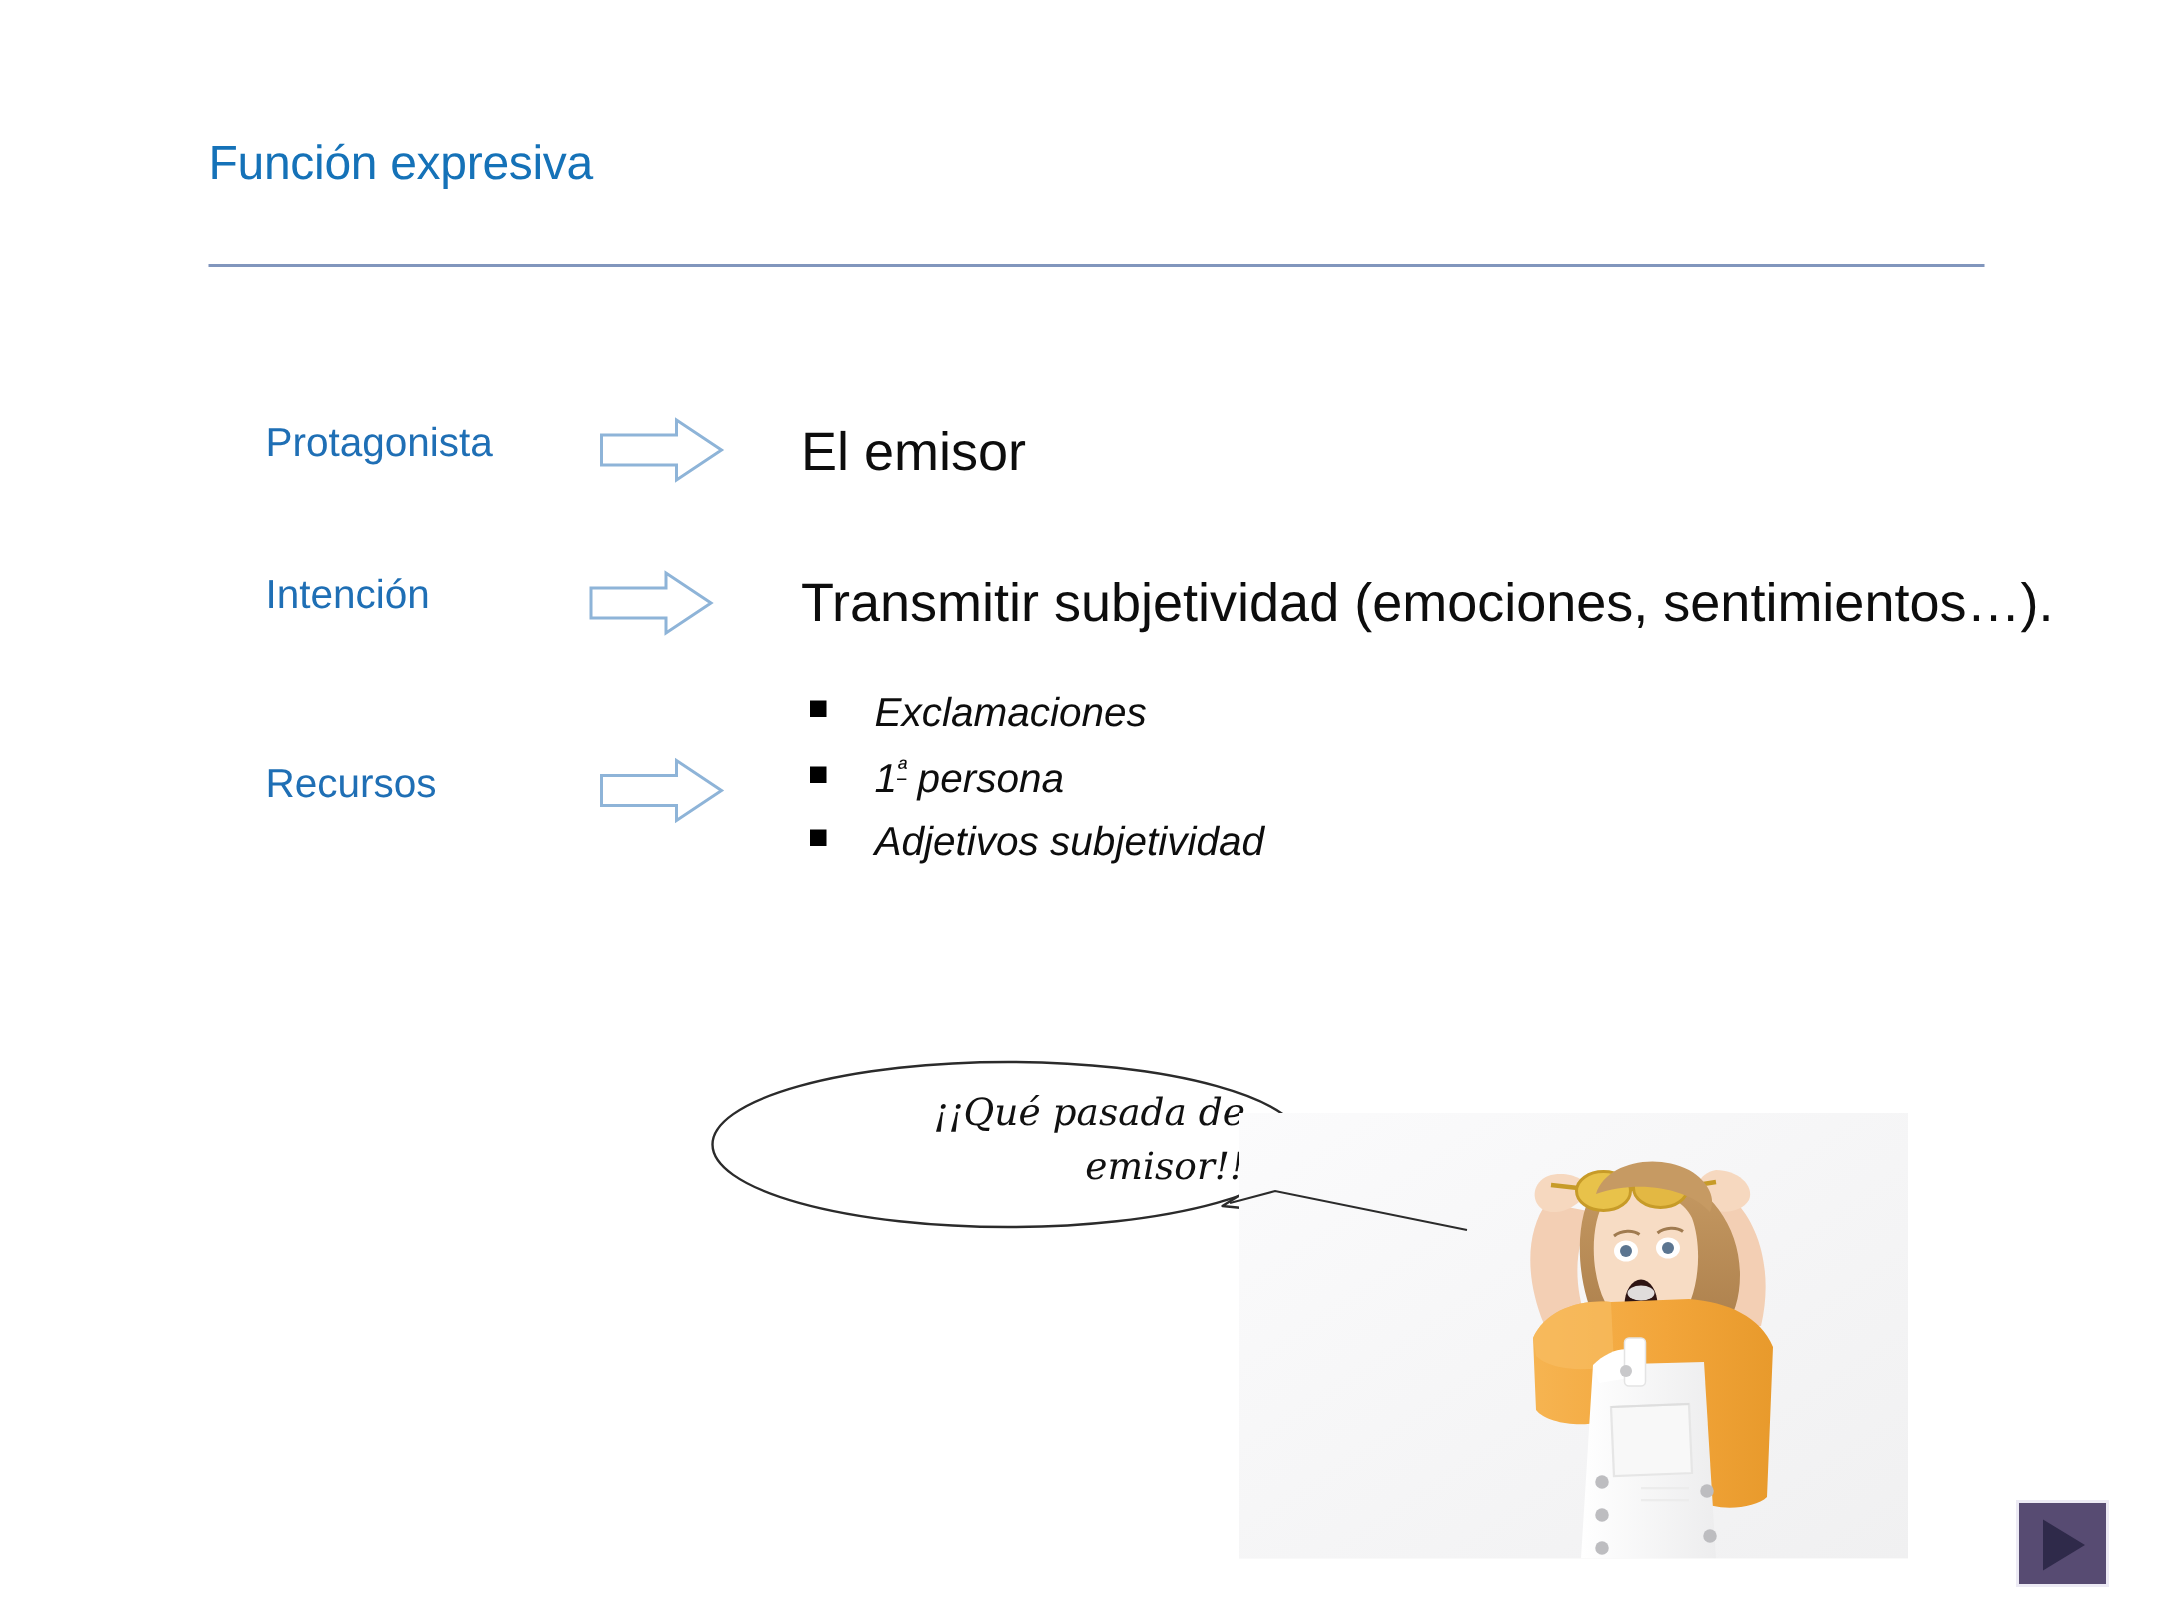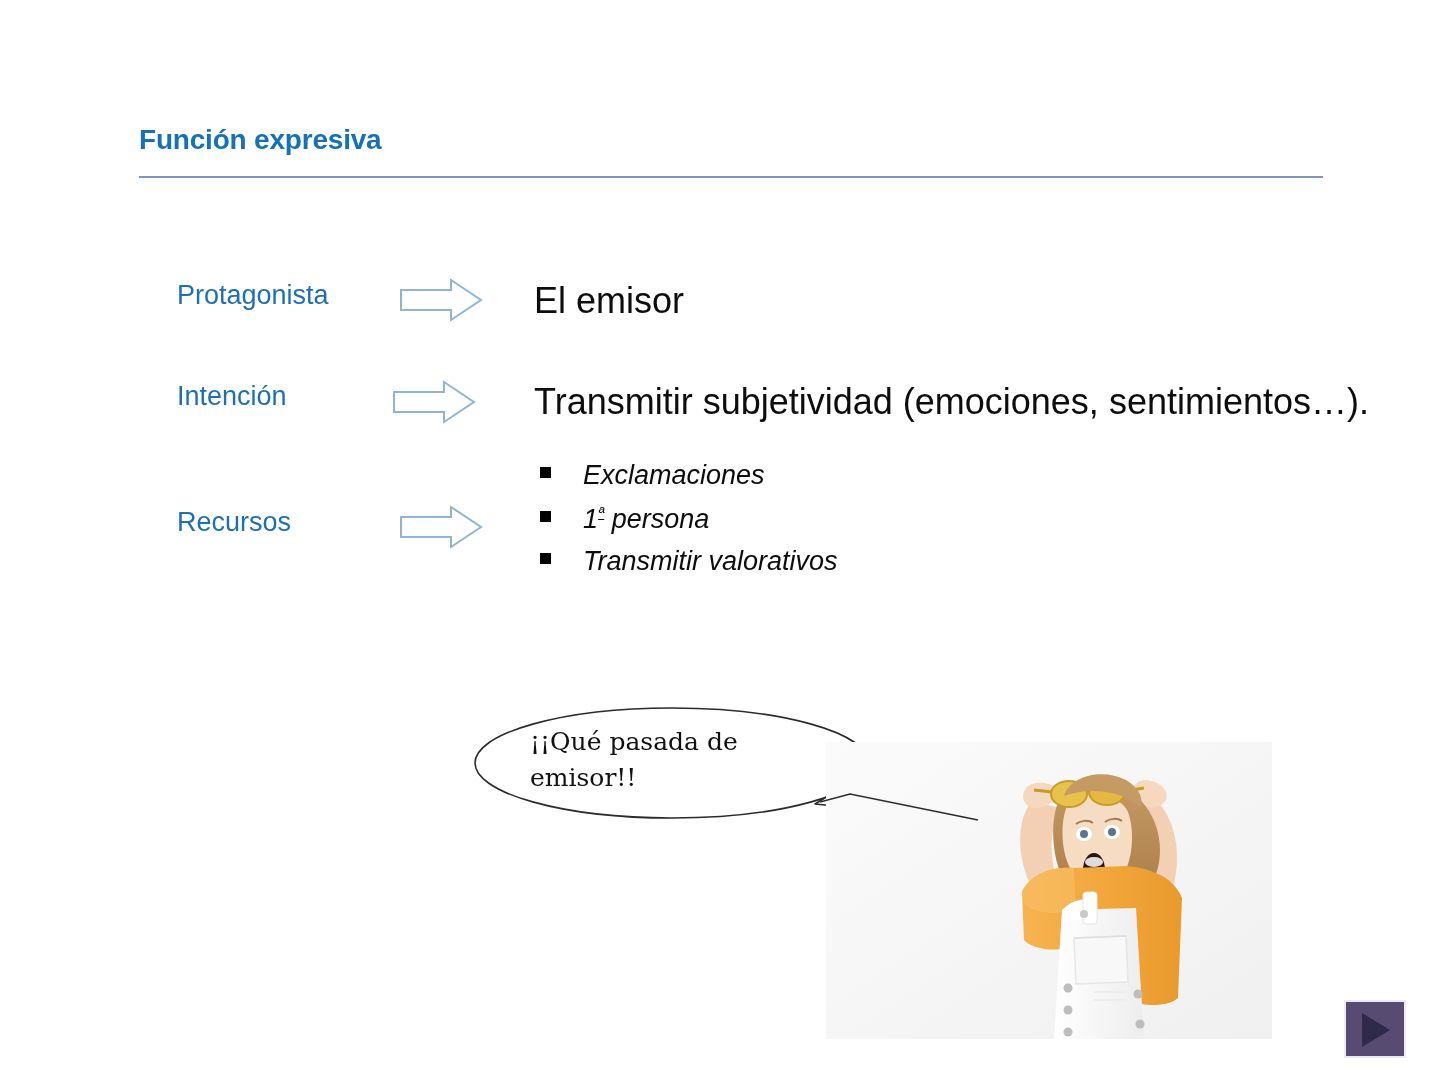--- a/index.html
+++ b/index.html
@@ -19,23 +19,23 @@
   .slide {
     position: absolute;
     inset: 0;
     background: #ffffff;
   }
 
   
   .title {
     position: absolute;
     left: 139px;
-    top: 124px;
-    font-size: 28px;
-    font-weight: bold;
+    top: 90px;
+    font-size: 32px;
+    font-weight: normal;
     color: #1572b8;
     letter-spacing: -0.2px;
     white-space: nowrap;
   }
   .title-rule {
     position: absolute;
     left: 139px;
     top: 176px;
     width: 1184px;
     height: 2px;
@@ -98,22 +98,23 @@
     left: 470px;
     top: 700px;
     width: 520px;
     height: 135px;
   }
   .bubble-text {
     position: absolute;
     left: 60px;
     top: 24px;
     width: 300px;
-    text-align: left;
+    text-align: right;
     font-family: "DejaVu Serif", serif;
+    font-style: italic;
     font-size: 25px;
     line-height: 1.42;
     color: #111111;
   }
 
   
   .photo {
     position: absolute;
     left: 826px;
     top: 742px;
@@ -179,21 +180,21 @@
     <div class="bullet-item">
       <span class="bullet-mark"></span>
       <span class="bullet-text">Exclamaciones</span>
     </div>
     <div class="bullet-item">
       <span class="bullet-mark"></span>
       <span class="bullet-text"><span>1</span><sup>ª</sup><span> persona</span></span>
     </div>
     <div class="bullet-item">
       <span class="bullet-mark"></span>
-      <span class="bullet-text">Transmitir valorativos</span>
+      <span class="bullet-text">Adjetivos subjetividad</span>
     </div>
   </div>
 
   <div class="bubble-wrap">
     <svg width="520" height="135" viewBox="0 0 520 135">
       <ellipse cx="202" cy="63" rx="197" ry="55" fill="#ffffff" stroke="#2b2b2b" stroke-width="1.6"></ellipse>
       <path d="M392 75 C 408 82, 398 92, 385 98 L 505 120 L 345 104 Z" fill="#ffffff" stroke="#2b2b2b" stroke-width="1.6" stroke-linejoin="round"></path>
       <path d="M392 75 C 408 82, 398 92, 385 98" fill="none" stroke="#2b2b2b" stroke-width="1.6"></path>
     </svg>
     <div class="bubble-text">

